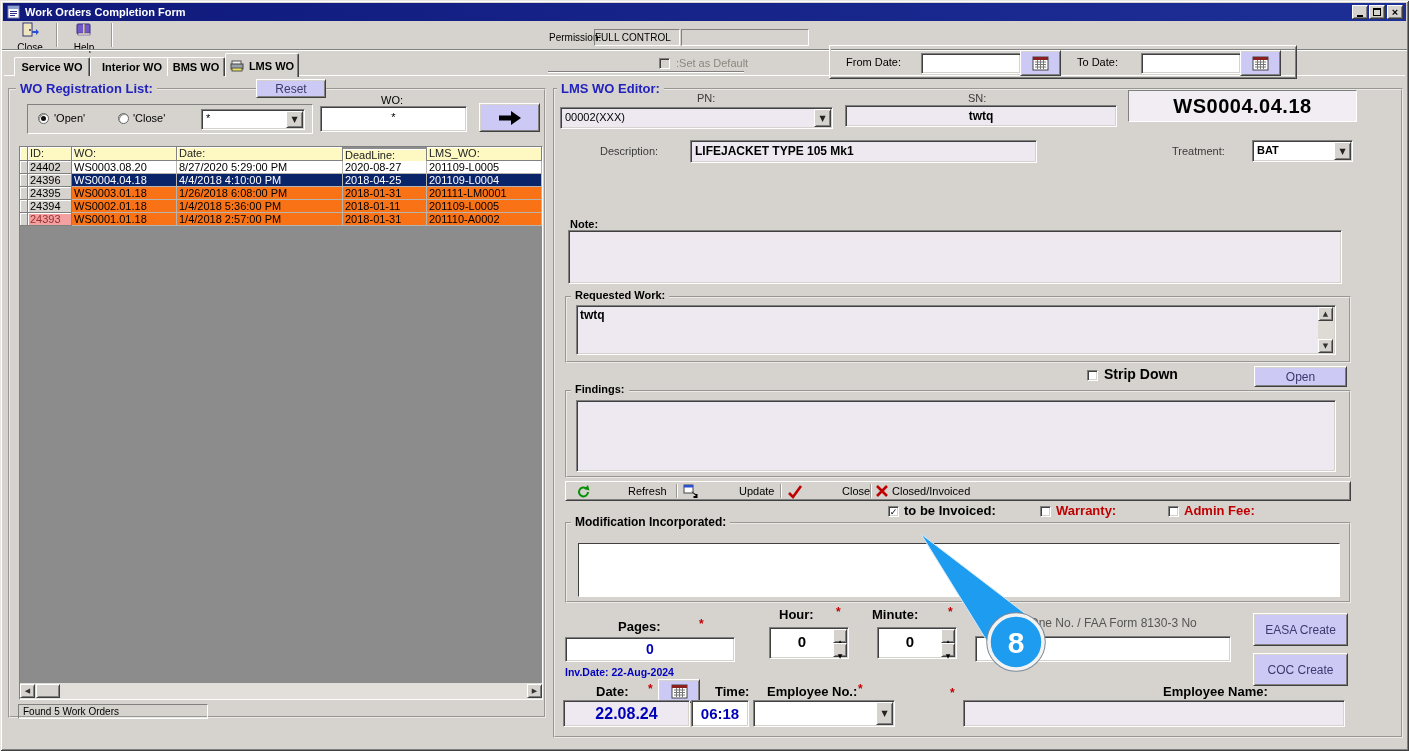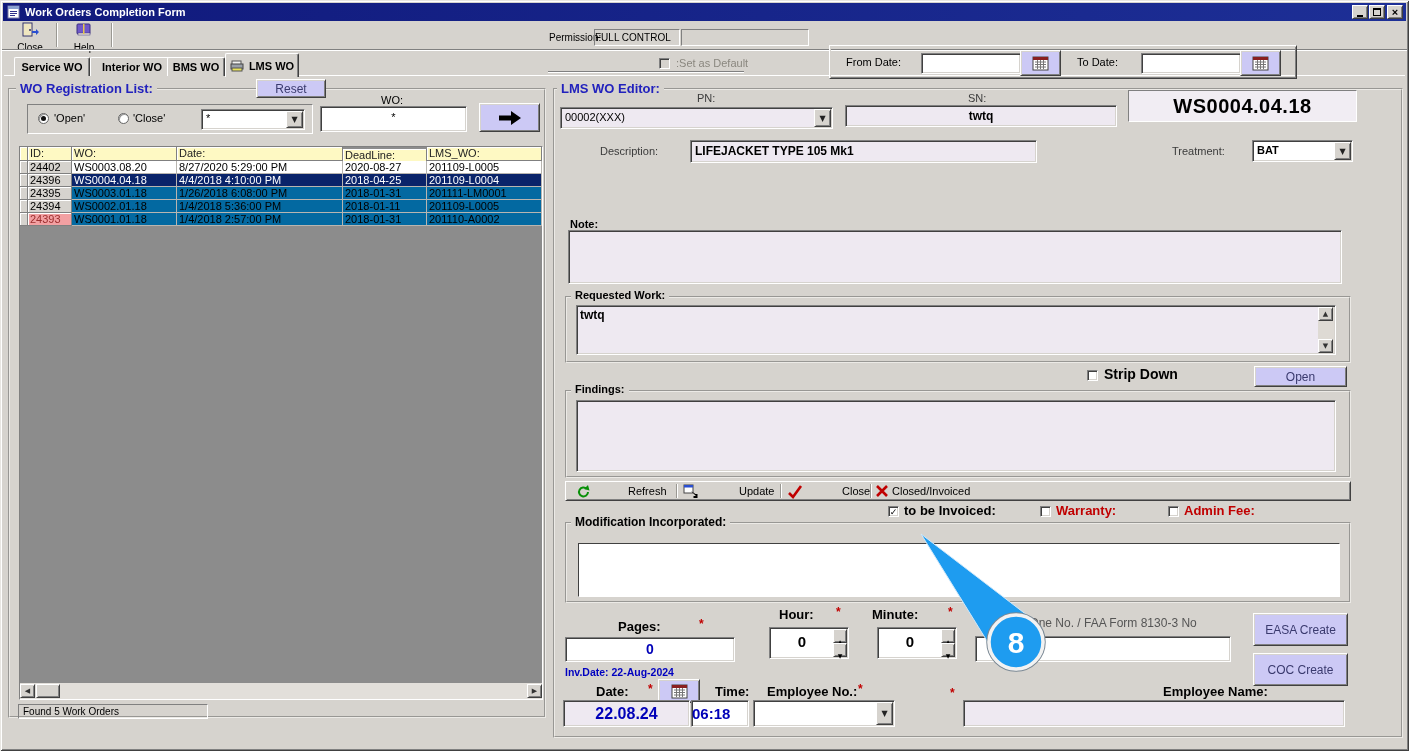--- a/index.html
+++ b/index.html
@@ -37,21 +37,21 @@
   .red{color:#c00000}
   .vblue{color:#0000b8}
   .sep{width:2px;background:#9a9892;border-right:1px solid #fff}
   .cell{position:absolute;overflow:hidden;font-size:11px;white-space:nowrap;padding:0 2px;line-height:13px}
   .hcell{background:#fef9c3;border-right:1px solid #808080;border-bottom:1px solid #808080;
          box-shadow:inset 1px 1px 0 #fff;line-height:13px;color:#222}
   .idcell{background:#d6d3ce;border-right:1px solid #808080;border-bottom:1px solid #808080;box-shadow:inset 1px 1px 0 #fff}
   .dcell{border-right:1px solid #b8b5b0;border-bottom:1px solid #b8b5b0}
   .rowwhite{background:#fff;color:#000}
   .rowsel{background:#0a246a;color:#fff}
-  .rowpeach{background:#0369a1;color:#000}
+  .rowpeach{background:#f97316;color:#000}
   .idalert{background:#f2a0a2;color:#9c2f2f}
   .titlebar{background:linear-gradient(90deg,#10197c,#1d2f96);display:flex;align-items:center}
   .wbtn{background:#d6d3ce;display:flex;align-items:center;justify-content:center;font-size:10px;font-weight:bold;color:#000}
   .tab{position:absolute;background:#d6d3ce;border-top:1px solid #fff;border-left:1px solid #fff;border-right:1px solid #404040;
        border-top-left-radius:2px;border-top-right-radius:2px;display:flex;align-items:center;justify-content:center;
        font-size:11px;font-weight:bold;box-shadow:inset -1px 0 0 #808080}
   .astr{font-size:12px;font-weight:bold;color:#c00000}
 </style>
 </head>
 <body>
@@ -372,21 +372,21 @@
     <rect x="1" y="1" width="15" height="13" fill="#fff" stroke="#444"></rect>
     <rect x="1" y="1" width="15" height="3" fill="#8a2020"></rect>
     <path d="M3 6h11M3 8.5h11M3 11h11M5.5 4v9M8.5 4v9M11.5 4v9" stroke="#777" stroke-width="1" fill="none"></path>
   </svg>
 </div>
 <div class="abs sunk field" style="left:563px;top:700px;width:127px;height:27px;text-align:center;">
   <span class="b vblue" style="font-size:16px;line-height:25px;">22.08.24</span>
 </div>
 
 <span class="abs b" style="left:704px;top:684px;font-size:13px;margin-left:11px;">Time:</span>
-<div class="abs sunk white" style="left:691px;top:700px;width:58px;height:27px;">
+<div class="abs sunk white" style="left:691px;top:700px;width:58px;height:27px;text-align:center;">
   <span class="b vblue" style="font-size:15px;line-height:25px;">06:18</span>
 </div>
 
 <span class="abs b" style="left:767px;top:684px;font-size:13px;">Employee No.:</span>
 <span class="abs astr" style="left:858px;top:682px;">*</span>
 <div class="abs sunk white" style="left:753px;top:700px;width:142px;height:27px;">
   <span class="lbl" style="position:absolute;left:4px;top:6px;"></span>
   <div class="ddbtn rais">▼</div>
 </div>
 

